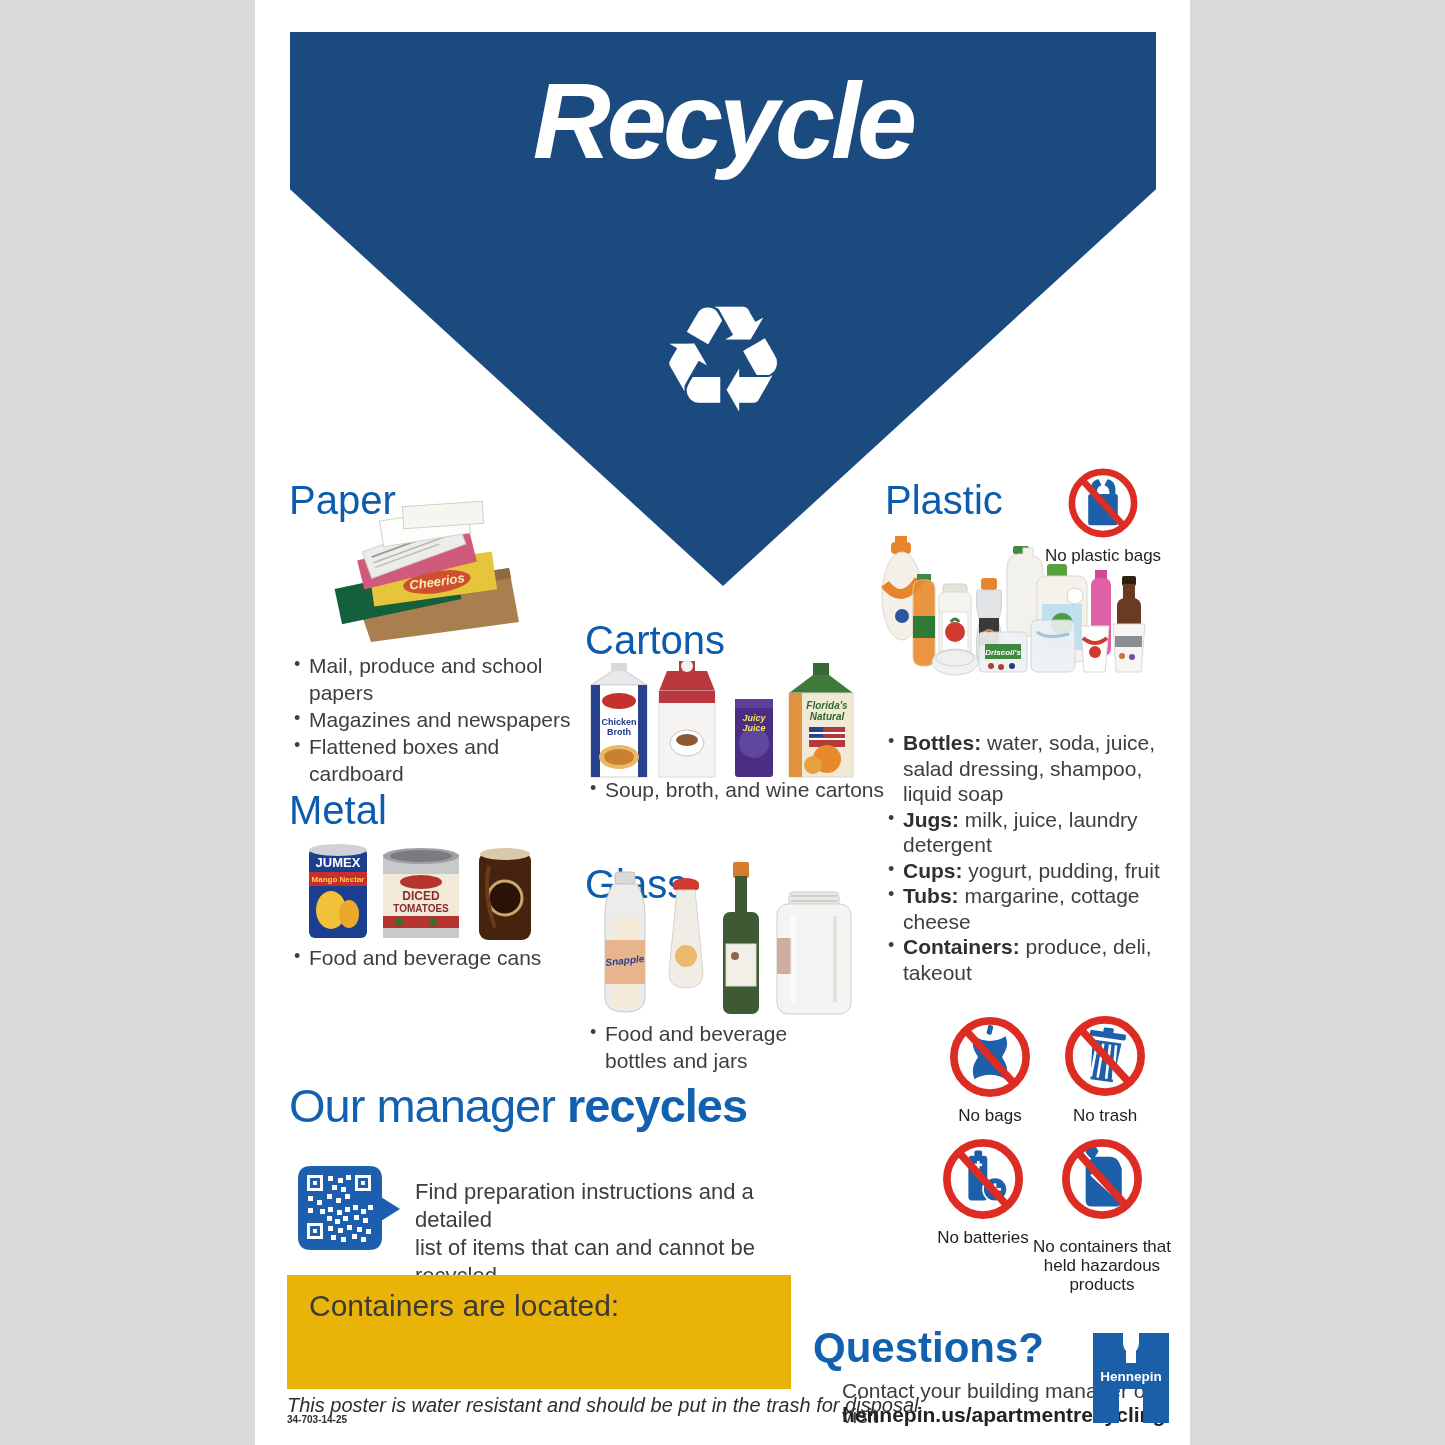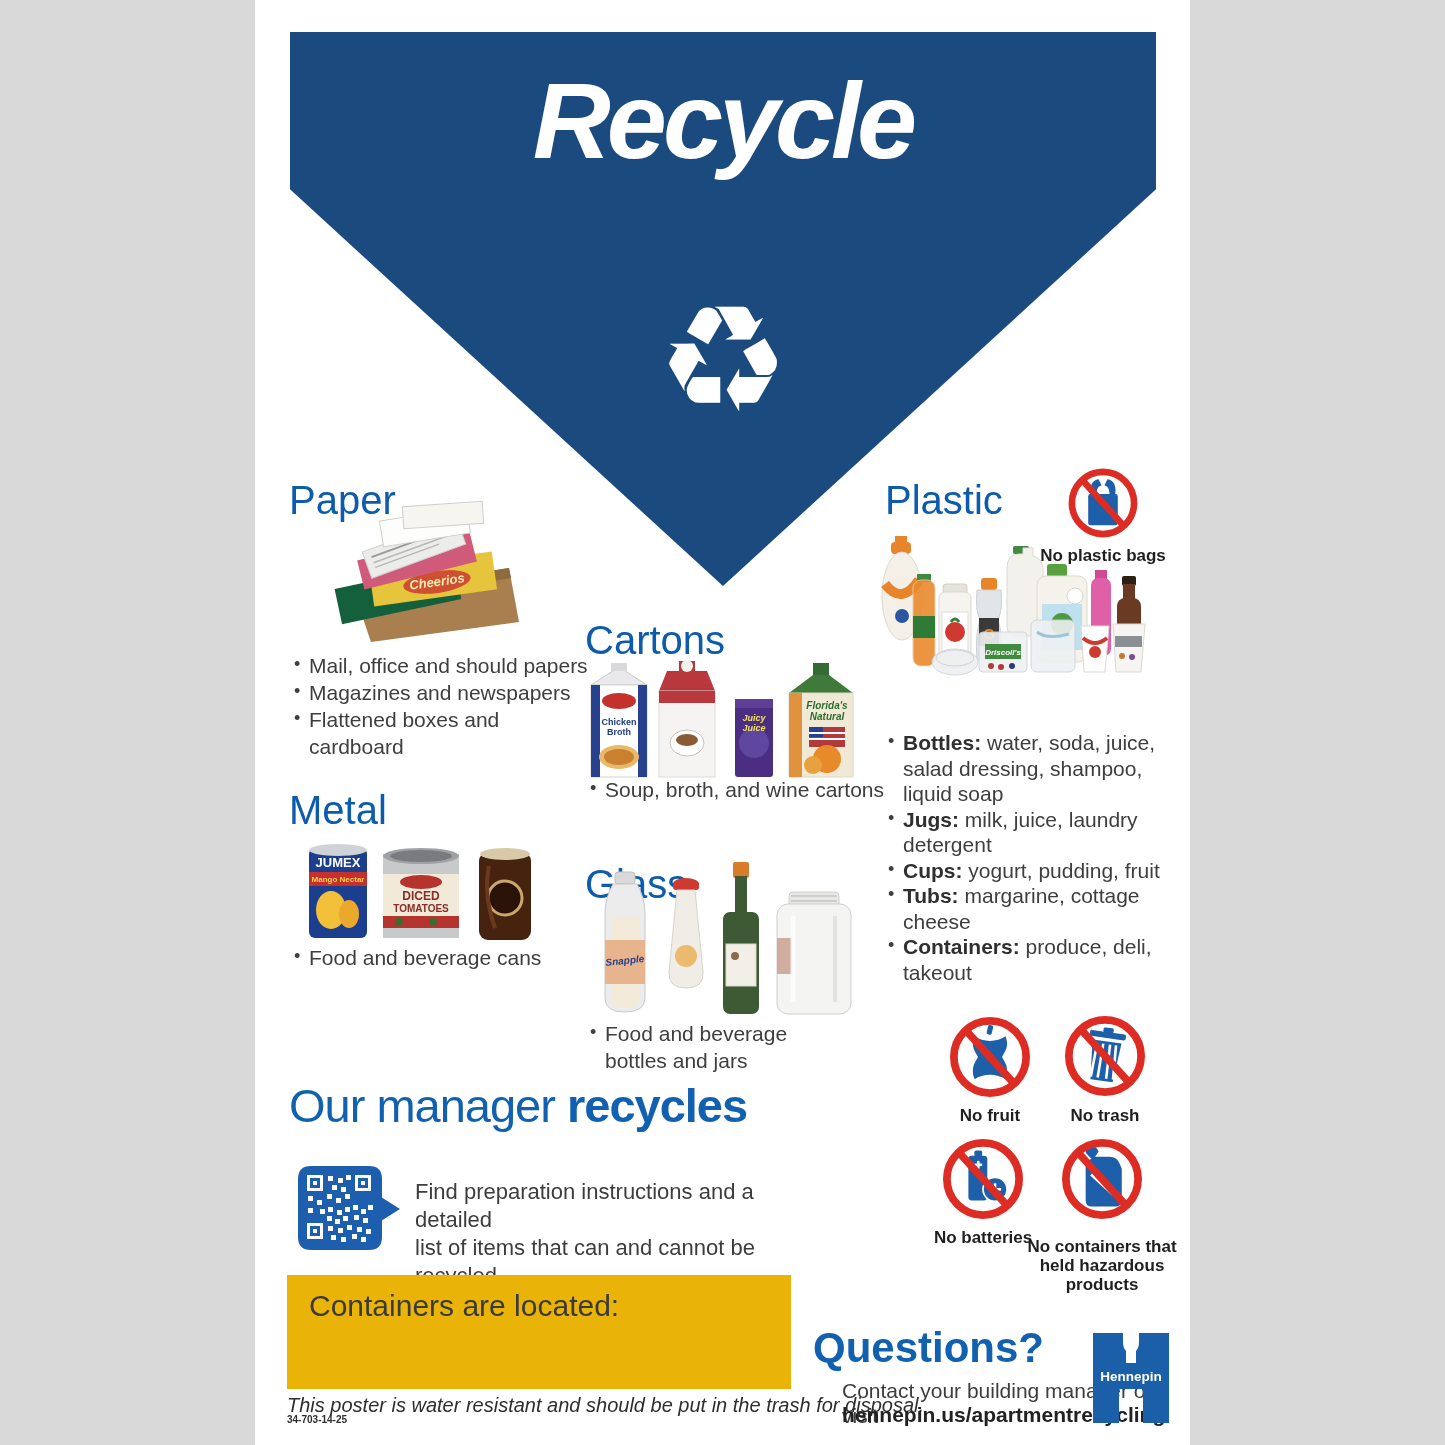--- a/index.html
+++ b/index.html
@@ -14,21 +14,21 @@
   .recycle-glyph{left:35px;top:280px;width:866px;text-align:center;font-size:148px;line-height:160px;
                  color:#fff;font-family:"DejaVu Sans",sans-serif;}
   .sec-h{font-size:40px;color:#0d5bac;line-height:44px;}
   .bullets{font-size:21px;color:#3e3e3e;line-height:27px;}
   .bullet{position:relative;padding-left:20px;}
   .bullet::before{content:"\2022";position:absolute;left:5px;top:-1px;font-size:18px;color:#3e3e3e;}
   .plastic-intro{font-size:22px;font-weight:700;color:#2f2f2f;line-height:25px;}
   .plastic-bullets{font-size:21px;line-height:25.5px;color:#3e3e3e;}
   .plastic-bullets .bullet{margin-bottom:0;}
   .lead{font-weight:700;color:#2f2f2f;}
-  .no-label{font-size:17px;font-weight:700;color:#1f1f1f;text-align:center;line-height:19px;}
+  .no-label{font-size:17px;font-weight:400;color:#1f1f1f;text-align:center;line-height:19px;}
   .building-h{font-size:47px;color:#1261b0;letter-spacing:-1px;}
   .building-h .bold{font-weight:700;}
   .qr-text{font-size:22px;line-height:28px;color:#3d3d3d;}
   .qr-text .url{font-weight:700;color:#222;}
   .gray-box{background:#eab308;}
   .located-label{font-size:30px;color:#3a3a3a;}
   .footer-note{font-size:20px;font-style:italic;color:#2e2e2e;}
   .footer-code{font-size:10px;font-weight:700;color:#2e2e2e;text-align:right;}
   .questions-h{font-size:42px;font-weight:700;color:#1261b0;}
   .q-line{font-size:21px;color:#3d3d3d;line-height:25px;}
@@ -58,21 +58,21 @@
         <rect x="45" y="34" width="100" height="28" fill="#ececea" stroke="#cfcfcb"></rect>
         <line x1="52" y1="42" x2="138" y2="42" stroke="#9a9a96" stroke-width="2"></line>
         <line x1="52" y1="48" x2="138" y2="48" stroke="#b8b8b4" stroke-width="1.5"></line>
         <line x1="52" y1="53" x2="120" y2="53" stroke="#b8b8b4" stroke-width="1.5"></line>
       </g>
       <rect x="62" y="14" width="88" height="26" fill="#fdfdfb" stroke="#cfcfc9" transform="rotate(-9 106 27)"></rect>
       <rect x="84" y="4" width="80" height="22" fill="#f6f5f0" stroke="#cfcfc9" transform="rotate(-4 124 15)"></rect>
     </svg>
   </div>
   <div class="abs bullets" style="left:34px;top:652px;width:300px;">
-    <div class="bullet">Mail, office and should papers</div>
+    <div class="bullet">Mail, produce and school papers</div>
     <div class="bullet">Magazines and newspapers</div>
     <div class="bullet" style="max-width:205px;">Flattened boxes and cardboard</div>
   </div>
 
   <div class="abs sec-h" style="left:34px;top:788px;">Metal</div>
   <div class="abs" style="left:48px;top:836px;">
     <svg width="238" height="106" viewBox="0 0 238 106">
       <rect x="6" y="12" width="58" height="90" rx="6" fill="#1c3e8e"></rect>
       <ellipse cx="35" cy="14" rx="29" ry="6" fill="#cfd2d6"></ellipse>
       <text x="35" y="31" font-size="13" font-weight="700" fill="#ffffff" text-anchor="middle">JUMEX</text>
@@ -248,21 +248,21 @@
   </div>
 
   <div class="abs" style="left:692px;top:1014px;">
     <svg width="86" height="86" viewBox="0 0 100 100">
       <rect x="47" y="13" width="6" height="11" rx="2" fill="#1e5fa9" transform="rotate(14 50 18)"></rect>
       <path d="M32,26 C42,33 58,33 68,26 C73,38 67,44 64,50 C67,56 73,62 68,76 C58,69 42,69 32,76 C27,62 33,56 36,50 C33,44 27,38 32,26 Z" fill="#1e5fa9"></path>
       <circle cx="50" cy="50" r="42" fill="none" stroke="#dd2c23" stroke-width="9"></circle>
       <line x1="21" y1="18" x2="79" y2="82" stroke="#dd2c23" stroke-width="9"></line>
     </svg>
   </div>
-  <div class="abs no-label" style="left:655px;top:1106px;width:160px;">No fruit</div>
+  <div class="abs no-label" style="left:655px;top:1106px;width:160px;">No bags</div>
 
   <div class="abs" style="left:807px;top:1013px;">
     <svg width="86" height="86" viewBox="0 0 100 100">
       <g transform="rotate(8 50 50)" fill="#1e5fa9">
         <rect x="44" y="17" width="12" height="6" rx="2"></rect>
         <rect x="29" y="22" width="42" height="7" rx="2"></rect>
         <path d="M33,33 h34 l-4,46 h-26 z"></path>
       </g>
       <g transform="rotate(8 50 50)" stroke="#ffffff" stroke-width="3">
         <line x1="39" y1="36" x2="37" y2="76"></line>

